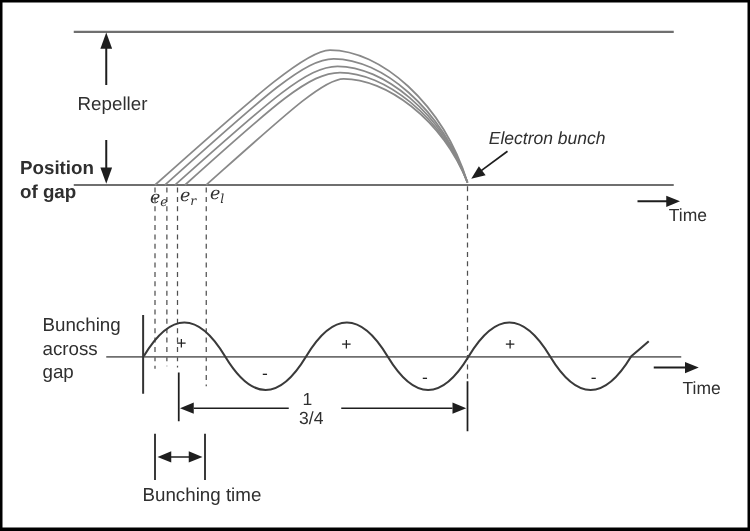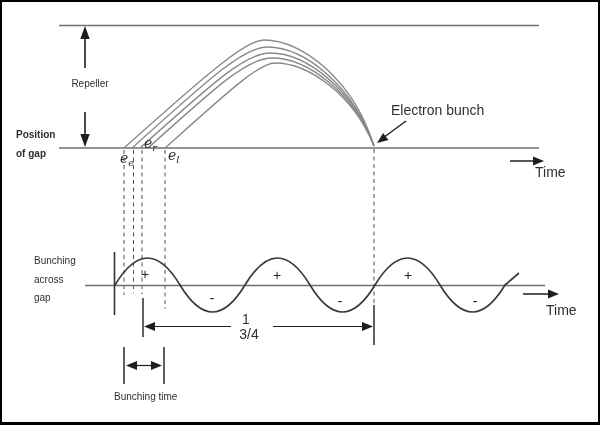--- a/index.html
+++ b/index.html
@@ -9,21 +9,21 @@
     box-sizing:border-box;
     background:#ffffff;
     border:2px solid #000;
     border-bottom-width:3px;
     font-family:"Liberation Sans", sans-serif;
     color:#2f2f2f;
     overflow:hidden;
   }
   .canvas svg{position:absolute;left:0;top:0;}
   .lbl{position:absolute;white-space:nowrap;color:#2f2f2f;}
-  .lbl-15{font-size:10px;line-height:19px;}
+  .lbl-15{font-size:15px;line-height:19px;}
   .lbl-14{font-size:14px;line-height:17px;}
   .center{text-align:center;}
   .math{
     font-family:"DejaVu Serif", serif;
     font-style:italic;
     font-size:14px;
   }
   .math .sub{font-size:10px;vertical-align:-3px;}
   .sign{position:absolute;width:14px;text-align:center;font-size:14px;color:#222;}
   .frac{position:absolute;text-align:center;font-size:14px;color:#2f2f2f;}
@@ -112,28 +112,28 @@
   </div>
 
   <div class="lbl lbl-15" style="left:14px;top:123px;font-weight:bold;">
     <div>Position</div>
     <div>of gap</div>
   </div>
 
   <div class="lbl math" style="left:118px;top:148px;">
     <span>e</span><span class="sub">e</span>
   </div>
-  <div class="lbl math" style="left:142px;top:133px;">
+  <div class="lbl math" style="left:142px;top:147px;">
     <span>e</span><span class="sub">r</span>
   </div>
   <div class="lbl math" style="left:166px;top:145px;">
     <span>e</span><span class="sub">l</span>
   </div>
 
-  <div class="lbl lbl-14" style="left:389px;top:100px;">Electron bunch</div>
+  <div class="lbl lbl-14" style="left:389px;top:100px;font-style:italic;">Electron bunch</div>
 
   <div class="lbl lbl-14" style="left:533px;top:162px;">Time</div>
 
   <div class="lbl lbl-15" style="left:32px;top:250px;line-height:18.5px;">
     <div>Bunching</div>
     <div>across</div>
     <div>gap</div>
   </div>
 
   <div class="sign" style="left:136px;top:264px;">+</div>

